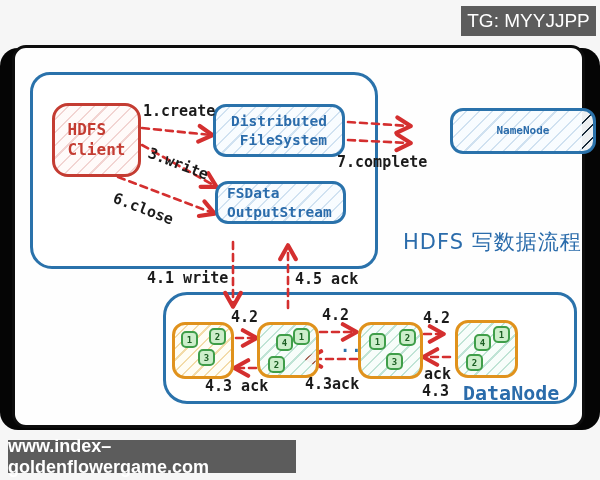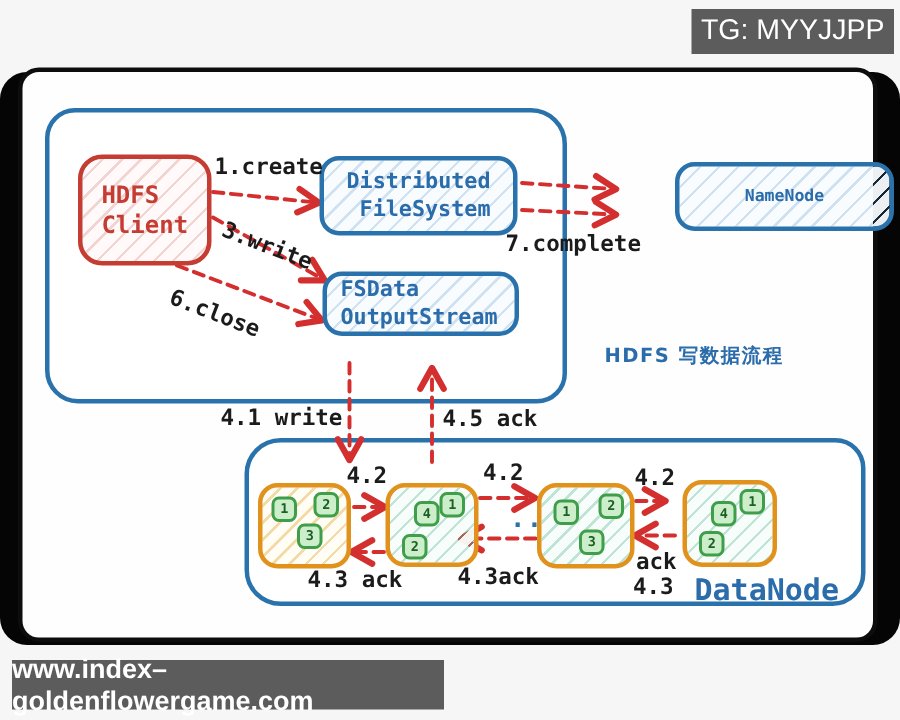--- a/index.html
+++ b/index.html
@@ -79,21 +79,21 @@
   }
 
   
   .lbl {
     position: absolute; color: #1b1b1b; font-weight: bold; font-size: 15px;
     white-space: nowrap;
   }
   .lbl-rot { transform: rotate(21deg); transform-origin: left top; }
   .diagram-title {
     position: absolute; left: 391px; top: 183px;
-    color: #2b6cab; font-weight: bold; font-size: 13px; letter-spacing: 1px;
+    color: #2b6cab; font-weight: normal; font-size: 21px; letter-spacing: 1px;
     font-family: "DejaVu Sans", sans-serif; white-space: nowrap;
   }
   .datanode-label {
     position: absolute; left: 451px; top: 336px;
     color: #2b6cab; font-weight: bold; font-size: 20px;
   }
   .dots { position: absolute; left: 328px; top: 291px; color: #2a72ab; font-weight: bold; font-size: 17px; letter-spacing: 1px; }
 
   svg.arrows { position: absolute; left: 0; top: 0; width: 573px; height: 383px; }
 </style>

